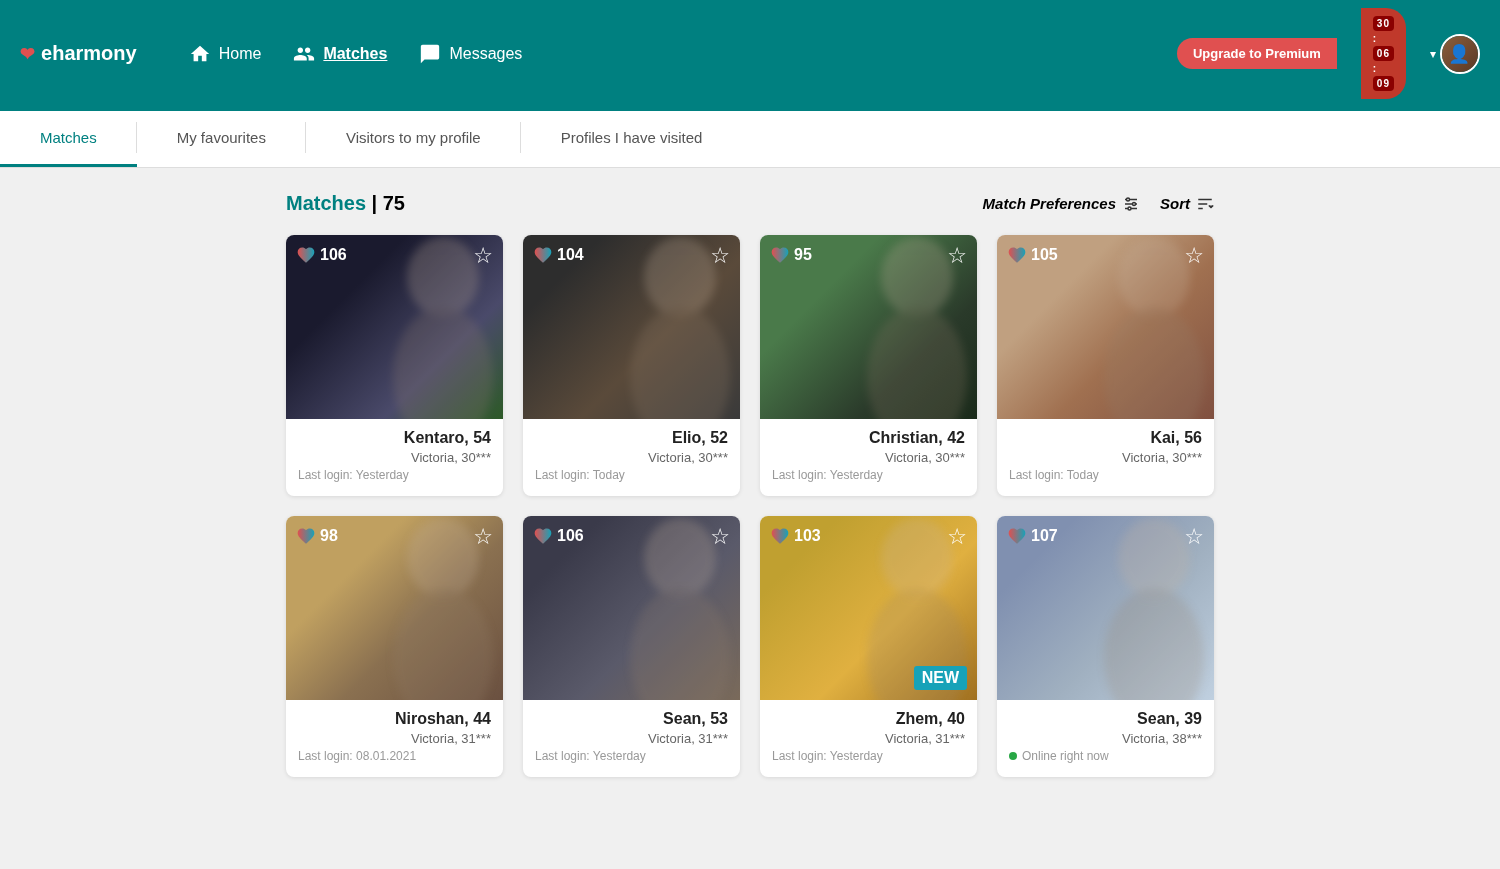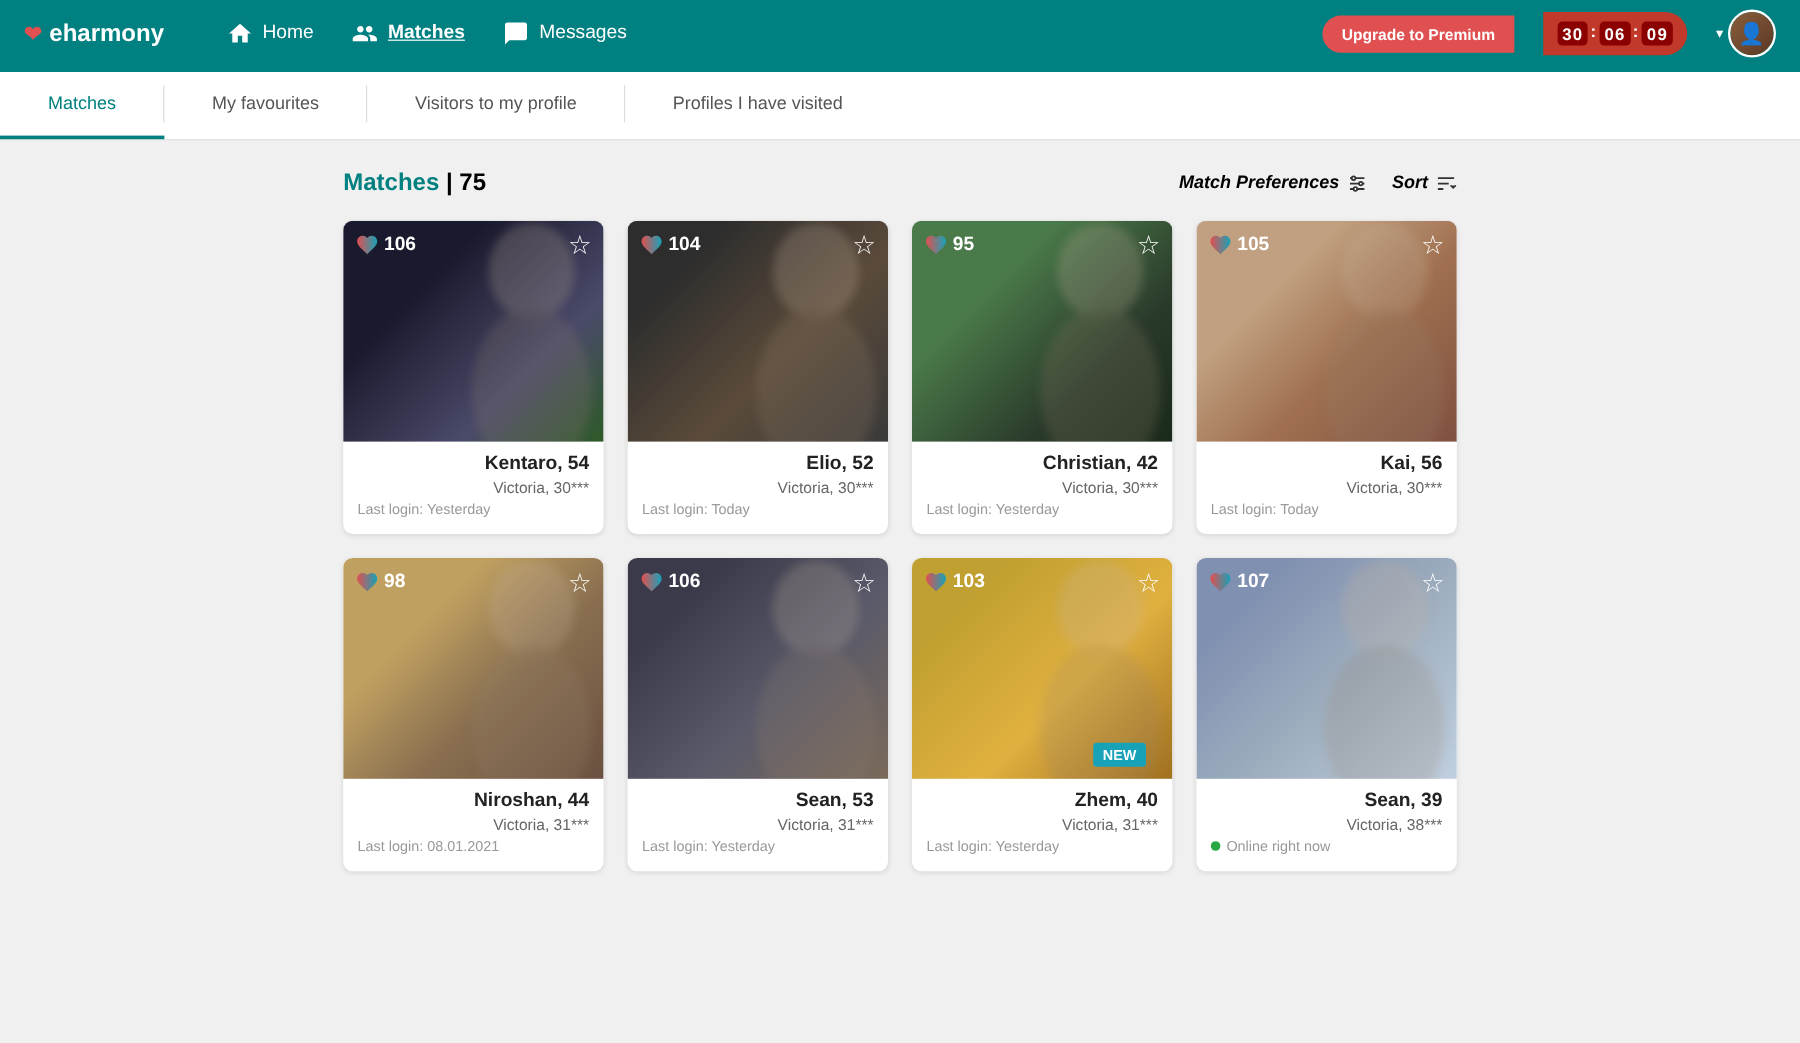--- a/index.html
+++ b/index.html
@@ -62,26 +62,27 @@
       font-size: 13px;
       font-weight: bold;
       cursor: pointer;
       white-space: nowrap;
     }
     .timer {
       background: #c0392b;
       color: white;
       border-radius: 0 20px 20px 0;
       padding: 8px 12px;
-      font-size: 14px;
+      font-size: 10px;
       font-weight: bold;
       letter-spacing: 1px;
       display: flex;
       align-items: flex-start;
       gap: 2px;
+      flex-direction: column;
     }
     .timer-seg { background: #8b0000; border-radius: 4px; padding: 2px 4px; }
     .avatar-btn {
       display: flex;
       align-items: center;
       gap: 4px;
       cursor: pointer;
     }
     .avatar {
       width: 40px;
@@ -208,24 +209,24 @@
       position: absolute;
       top: 8px;
       right: 10px;
       color: white;
       font-size: 22px;
       cursor: pointer;
     }
     .new-badge {
       position: absolute;
       bottom: 10px;
-      right: 22px;
+      right: 10px;
       background: #17a2b8;
       color: white;
-      font-size: 12px;
+      font-size: 16px;
       font-weight: bold;
       padding: 3px 8px;
       border-radius: 3px;
     }
     .card-info {
       padding: 10px 12px 14px;
       text-align: right;
     }
     .card-name {
       font-size: 16px;

